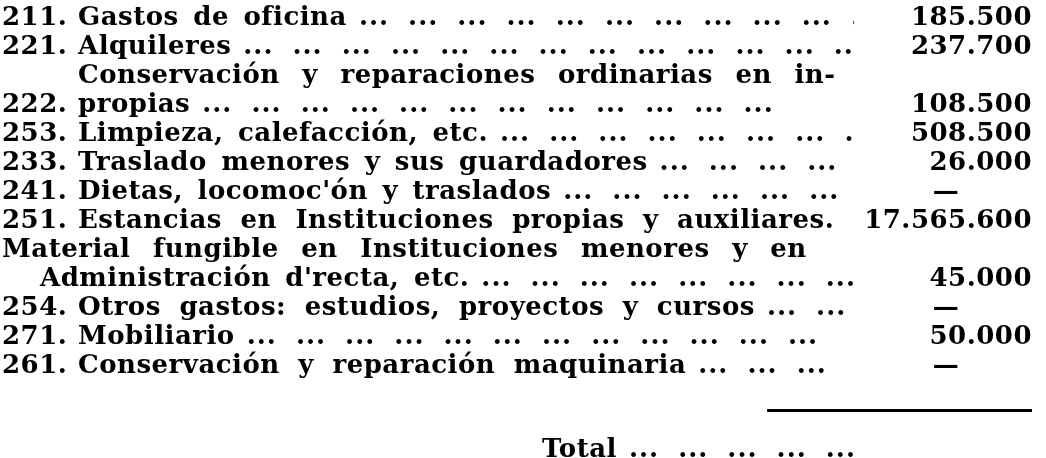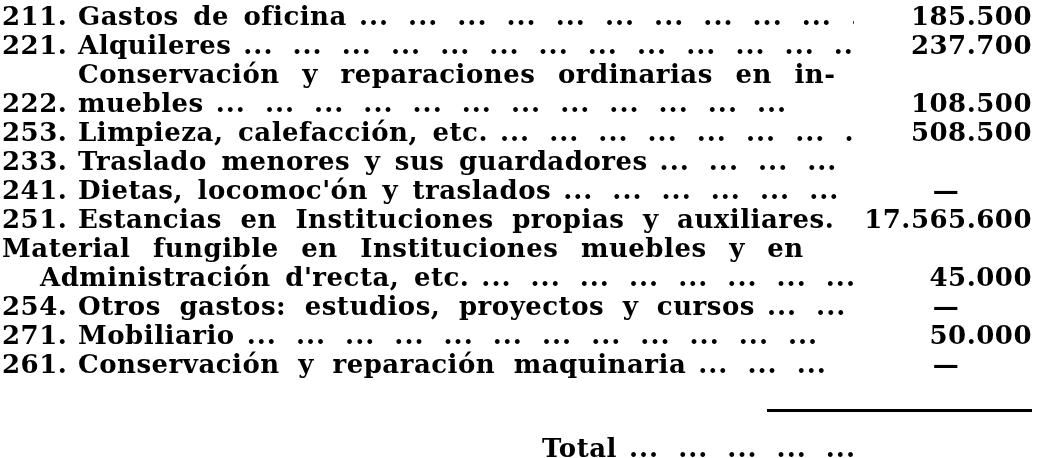--- a/index.html
+++ b/index.html
@@ -69,21 +69,21 @@
     <span class="amount">237.700</span>
   </div>
 
   <div class="row">
     <span class="code">222.</span>
     <span class="rbody">
       <span class="line">
           <span class="text spread">Conservación y reparaciones ordinarias en in-</span>
         </span>
       <span class="line">
-        <span class="text">muebles</span>
+        <span class="text">propias</span>
         <span class="leader">... ... ... ... ... ... ... ... ... ... ... ...</span>
       </span>
     </span>
     <span class="amount">108.500</span>
   </div>
 
   <div class="row">
     <span class="code">253.</span>
     <span class="rbody">
         <span class="line">
@@ -95,20 +95,21 @@
   </div>
 
   <div class="row">
     <span class="code">233.</span>
     <span class="rbody">
         <span class="line">
       <span class="text">Traslado menores y sus guardadores</span>
       <span class="leader">... ... ... ...</span>
     </span>
       </span>
+    <span class="amount">26.000</span>
   </div>
 
   <div class="row">
     <span class="code">241.</span>
     <span class="rbody">
         <span class="line">
       <span class="text">Dietas, locomoc'ón y traslados</span>
       <span class="leader">... ... ... ... ... ...</span>
     </span>
       </span>
@@ -122,21 +123,21 @@
       <span class="text spread2">Estancias en Instituciones propias y auxiliares.</span>
       <span class="leader"></span>
     </span>
       </span>
     <span class="amount">17.565.600</span>
   </div>
 
   <div class="row">
     <span class="rbody">
       <span class="line">
-          <span class="text spread">Material fungible en Instituciones muebles y en</span>
+          <span class="text spread">Material fungible en Instituciones menores y en</span>
         </span>
       <span class="line">
         <span class="text indent">Administración d'recta, etc.</span>
         <span class="leader">... ... ... ... ... ... ... ...</span>
       </span>
     </span>
     <span class="amount">45.000</span>
   </div>
 
   <div class="row">

